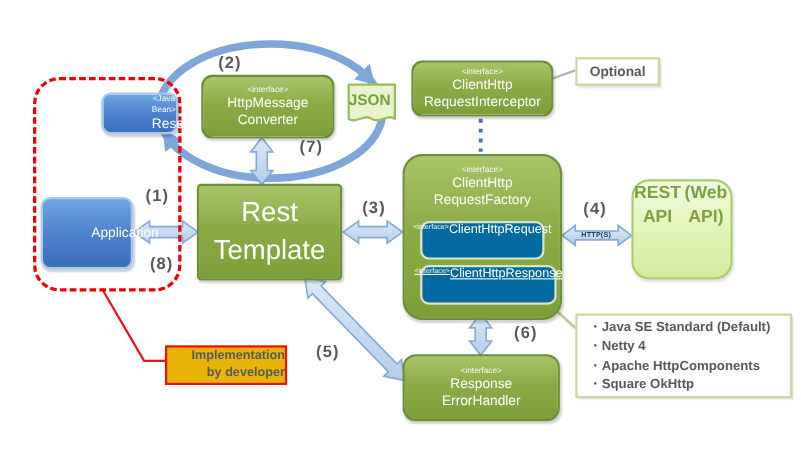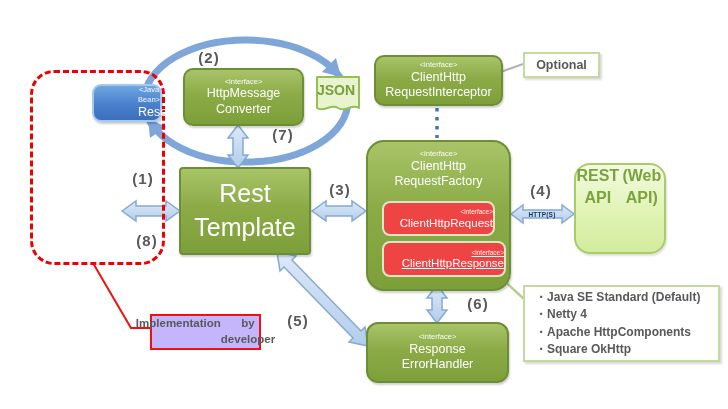--- a/index.html
+++ b/index.html
@@ -8,44 +8,44 @@
   #arrow-layer{position:absolute;left:0;top:0;width:728px;height:409px;}
   .abs{position:absolute;box-sizing:border-box;}
 
   .green-box{
     background:linear-gradient(180deg,#a8c468 0%,#8cab47 45%,#7d9f3a 100%);
     border:2px solid #6c8e36;border-radius:12px;color:#fff;text-align:center;
     display:flex;flex-direction:column;justify-content:center;align-items:center;
     box-shadow:1px 2px 2px rgba(0,0,0,0.18);
   }
   .inner-box{
-    background:#ef4444;border:2px solid #dce7c8;border-radius:8px;color:#fff;
-    text-align:right;display:flex;flex-direction:column;justify-content:center;
+    background:#0369a1;border:2px solid #dce7c8;border-radius:8px;color:#fff;
+    text-align:left;display:flex;justify-content:center;
   }
   .blue-box{
     background:linear-gradient(180deg,#6ea6e2 0%,#4a7fcb 55%,#3b6fbc 100%);
     border:2px solid #a5c8ee;border-radius:9px;color:#fff;text-align:center;
     display:flex;flex-direction:column;justify-content:center;
     box-shadow:1px 2px 2px rgba(0,0,0,0.2);
     padding-left:44px;
   }
   .rest-api-box{
     background:linear-gradient(180deg,#f3fae0 0%,#e0f3b4 55%,#d3ec9d 100%);
     border:2px solid #a9cc6a;border-radius:16px;color:#7ba23f;font-weight:bold;
     text-align:center;display:flex;flex-direction:row;justify-content:center;
     box-shadow:1px 2px 2px rgba(0,0,0,0.12);
   }
   .white-callout{
     background:#fff;border:2px solid #c6d9a0;color:#595959;font-weight:bold;
     text-align:center;display:flex;flex-direction:column;justify-content:center;
     box-shadow:2px 2px 2px rgba(0,0,0,0.15);
   }
   .red-callout{
-    background:#c4b5fd;border:2px solid #ee1111;color:#595959;font-weight:bold;
-    text-align:center;display:flex;justify-content:center;
+    background:#eab308;border:2px solid #ee1111;color:#595959;font-weight:bold;
+    text-align:right;display:flex;flex-direction:column;justify-content:center;
     line-height:1.35;
   }
   .dashed-rect{
     border:3px dashed #ee0000;border-radius:24px;background:transparent;
   }
   .stereotype{font-size:7.5px;line-height:1.3;opacity:0.95;}
   .box-line{font-size:12.5px;line-height:1.25;}
   .big-line{font-size:25px;line-height:1.35;}
   .step-label{
     position:absolute;transform:translate(-50%,-50%);
@@ -96,20 +96,23 @@
     <polyline points="93,263 131,328 150,328" fill="none" stroke="#ee1111" stroke-width="2"></polyline>
   </svg>
 
   <div class="abs dashed-rect" style="left:30px;top:70px;width:135px;height:195px;"></div>
 
   <div class="abs blue-box" style="left:92px;top:84px;width:70px;height:38px;">
     <div class="stereotype">&lt;Java Bean&gt;</div>
     <div class="box-line">Resource</div>
   </div>
 
+  <div class="abs blue-box" style="left:37px;top:179px;width:84px;height:66px;">
+    <div class="box-line">Application</div>
+  </div>
 
   <div class="abs green-box" style="left:183px;top:68px;width:121px;height:58px;border-radius:10px;">
     <div class="stereotype">&lt;interface&gt;</div>
     <div class="box-line">HttpMessage</div>
     <div class="box-line">Converter</div>
   </div>
 
   <div class="json-label" style="left:317px;top:82px;width:20px;">JSON</div>
 
   <div class="abs green-box" style="left:179px;top:167px;width:132px;height:88px;border-radius:4px;">

